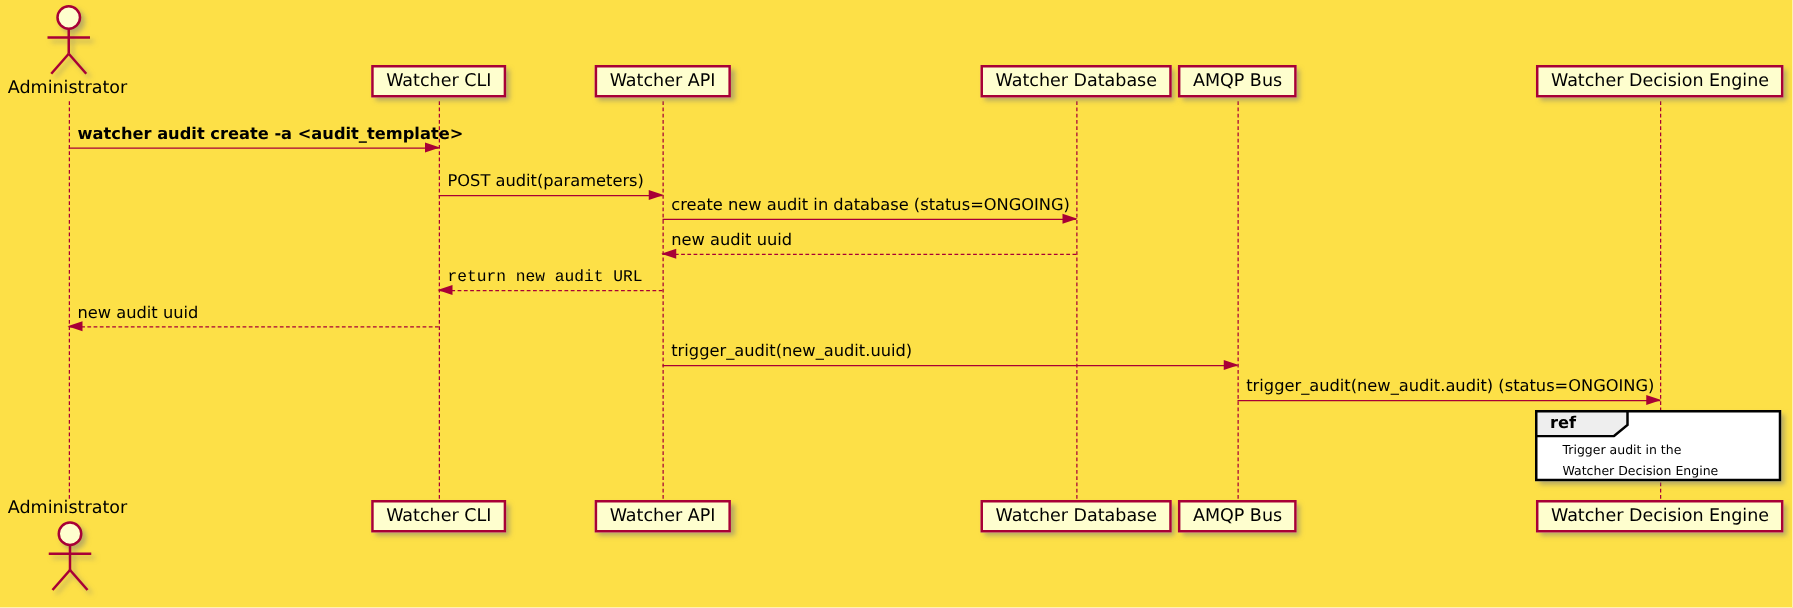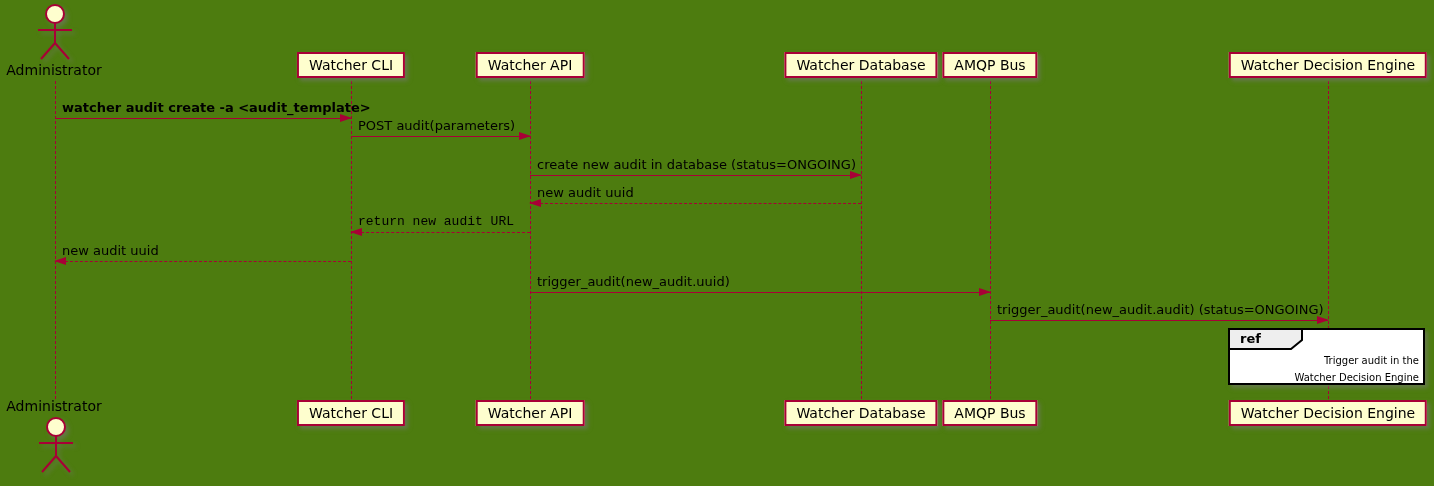--- a/index.html
+++ b/index.html
@@ -4,21 +4,21 @@
 <style>
   :root{
     --border:#A80036;
     --fill:#FEFECE;
     --text:#000000;
     --reffill:#EEEEEE;
     --refborder:#000000;
   }
   html,body{margin:0;padding:0;background:#ffffff;}
   body{font-family:"DejaVu Sans","Liberation Sans",sans-serif;color:var(--text);}
-  #diagram{position:relative;width:1434px;height:486px;background:#4d7c0f;overflow:hidden;}
+  #diagram{position:relative;width:1434px;height:486px;background:#fde047;overflow:hidden;}
 
   .pbox{
     position:absolute;
     transform:translateX(-50%);
     height:26px;
     box-sizing:border-box;
     background:var(--fill);
     border:2px solid var(--border);
     display:flex;align-items:center;
     padding:0 10px;
@@ -65,21 +65,20 @@
     position:absolute;left:7px;bottom:4px;
     font-size:13px;white-space:nowrap;color:var(--text);
   }
   #ref-box{
     position:absolute;left:1228px;top:328px;width:197px;height:57px;
     box-sizing:border-box;
     background:#ffffff;
     border:2px solid var(--refborder);
     box-shadow:3px 3px 4px rgba(120,120,120,0.55);
     z-index:4;
-    text-align:right;
   }
   #ref-header{position:absolute;left:-2px;top:-2px;width:76px;height:22px;}
   #ref-keyword{
     position:absolute;left:10px;top:1px;
     font-weight:bold;font-size:13px;z-index:5;
   }
   #ref-text{
     position:absolute;left:20px;top:22px;right:4px;
     font-size:10px;line-height:17px;
   }
@@ -126,21 +125,21 @@
       <div class="pbox" style="left: 990px; top: 400px;">AMQP Bus</div>
       <div class="pbox" style="left: 1328px; top: 52px;">Watcher Decision Engine</div>
       <div class="pbox" style="left: 1328px; top: 400px;">Watcher Decision Engine</div>
     </div>
   <div id="messages">
       <div class="msg" style="left: 55px; top: 118px; width: 296px; font-weight: bold;">
         <div class="line"></div>
         <div class="head-right"></div>
         <div class="mlabel">watcher audit create -a &lt;audit_template&gt;</div>
       </div>
-      <div class="msg" style="left: 351px; top: 136px; width: 179px;">
+      <div class="msg" style="left: 351px; top: 156px; width: 179px;">
         <div class="line"></div>
         <div class="head-right"></div>
         <div class="mlabel">POST audit(parameters)</div>
       </div>
       <div class="msg" style="left: 530px; top: 175px; width: 331px;">
         <div class="line"></div>
         <div class="head-right"></div>
         <div class="mlabel">create new audit in database (status=ONGOING)</div>
       </div>
       <div class="msg dashed" style="left: 530px; top: 203px; width: 331px;">

